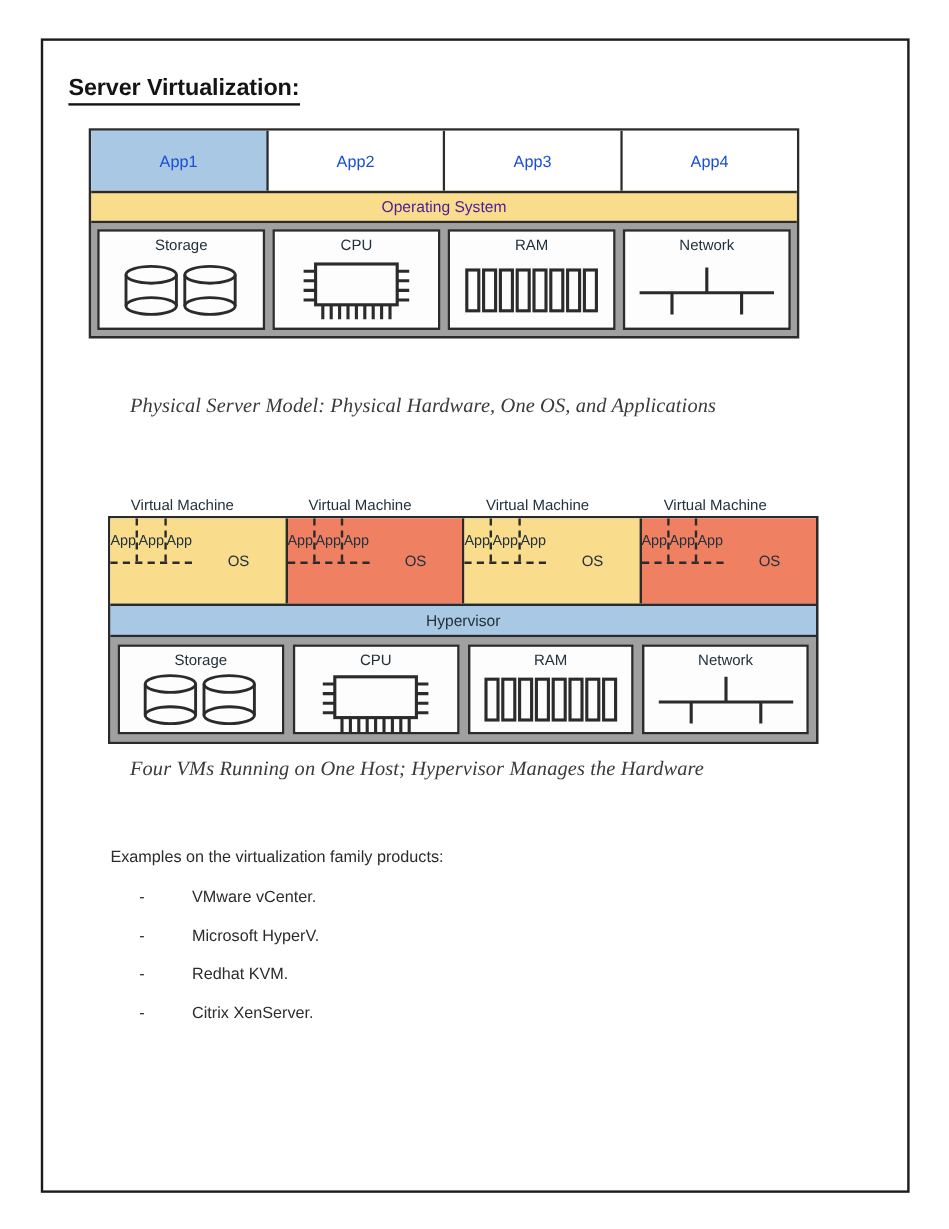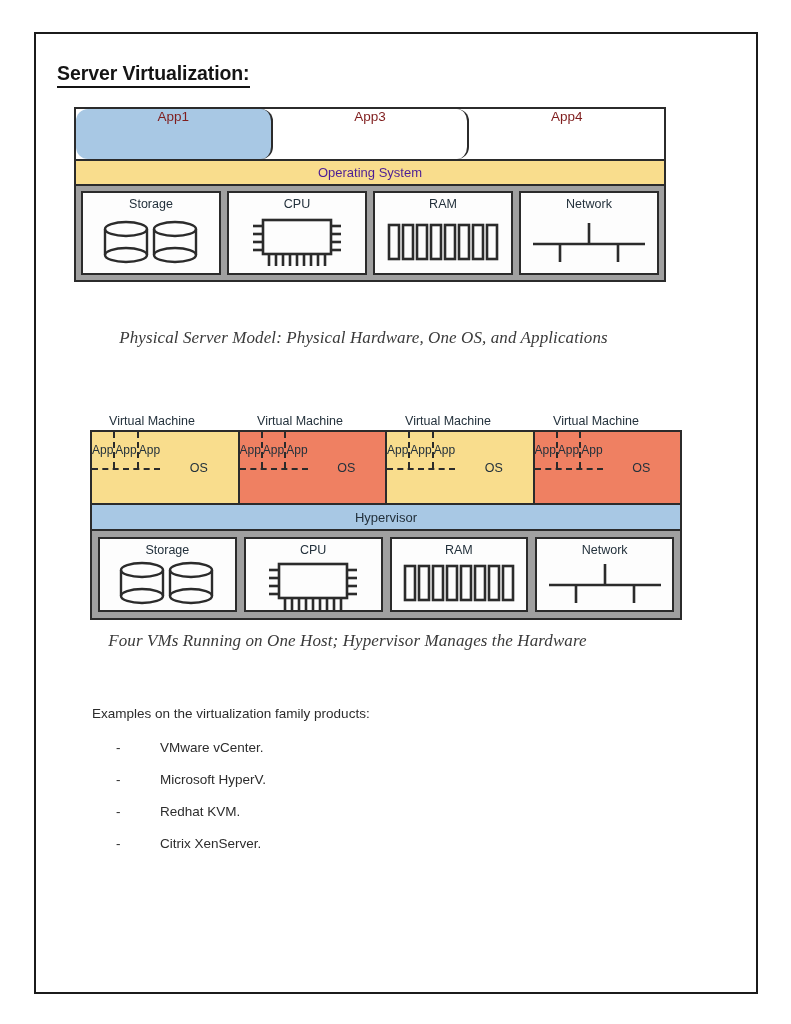--- a/index.html
+++ b/index.html
@@ -72,25 +72,25 @@
     left: 0; top: 0;
     width: 100%;
     height: 50px;
     display: flex;
     background: #ffffff;
   }
   .app-cell {
     flex: 1;
     border-right: 2px solid #2b2b2b;
     display: flex;
+    align-items: center;
     justify-content: center;
     font-size: 13.5px;
-    color: #7f1d1d;
+    color: #1d4ed8;
     background: #ffffff;
-    border-radius: 12px;
   }
   .app-cell:last-child { border-right: none; }
   .app-cell.highlight { background: #a8c8e4; }
 
   .os-row {
     position: absolute;
     left: 0;
     top: 50px;
     width: 100%;
     height: 27px;
@@ -145,21 +145,21 @@
   .caption {
     position: absolute;
     width: 100%;
     text-align: center;
     font-family: "Liberation Serif", serif;
     font-style: italic;
     font-size: 17px;
     color: #3a3a3a;
     letter-spacing: 0.1px;
   }
-  #caption-physical { left: 16px; top: 328px; }
+  #caption-physical { left: 5px; top: 328px; }
   #caption-virtual  { left: 0; top: 631px; }
 
   
   #vm-labels {
     position: absolute;
     left: 78px;
     top: 414px;
     width: 592px;
     display: flex;
   }
@@ -291,20 +291,23 @@
   <div class="content">
 
     <div class="doc-title">Server Virtualization:</div>
 
     <div class="diagram" id="physical-diagram">
       <div class="diagram-inner">
 
         <div class="app-row">
           <div class="app-cell highlight">
             <span>App1</span>
+          </div>
+          <div class="app-cell">
+            <span>App2</span>
           </div>
           <div class="app-cell">
             <span>App3</span>
           </div>
           <div class="app-cell">
             <span>App4</span>
           </div>
         </div>
 
         <div class="os-row">

